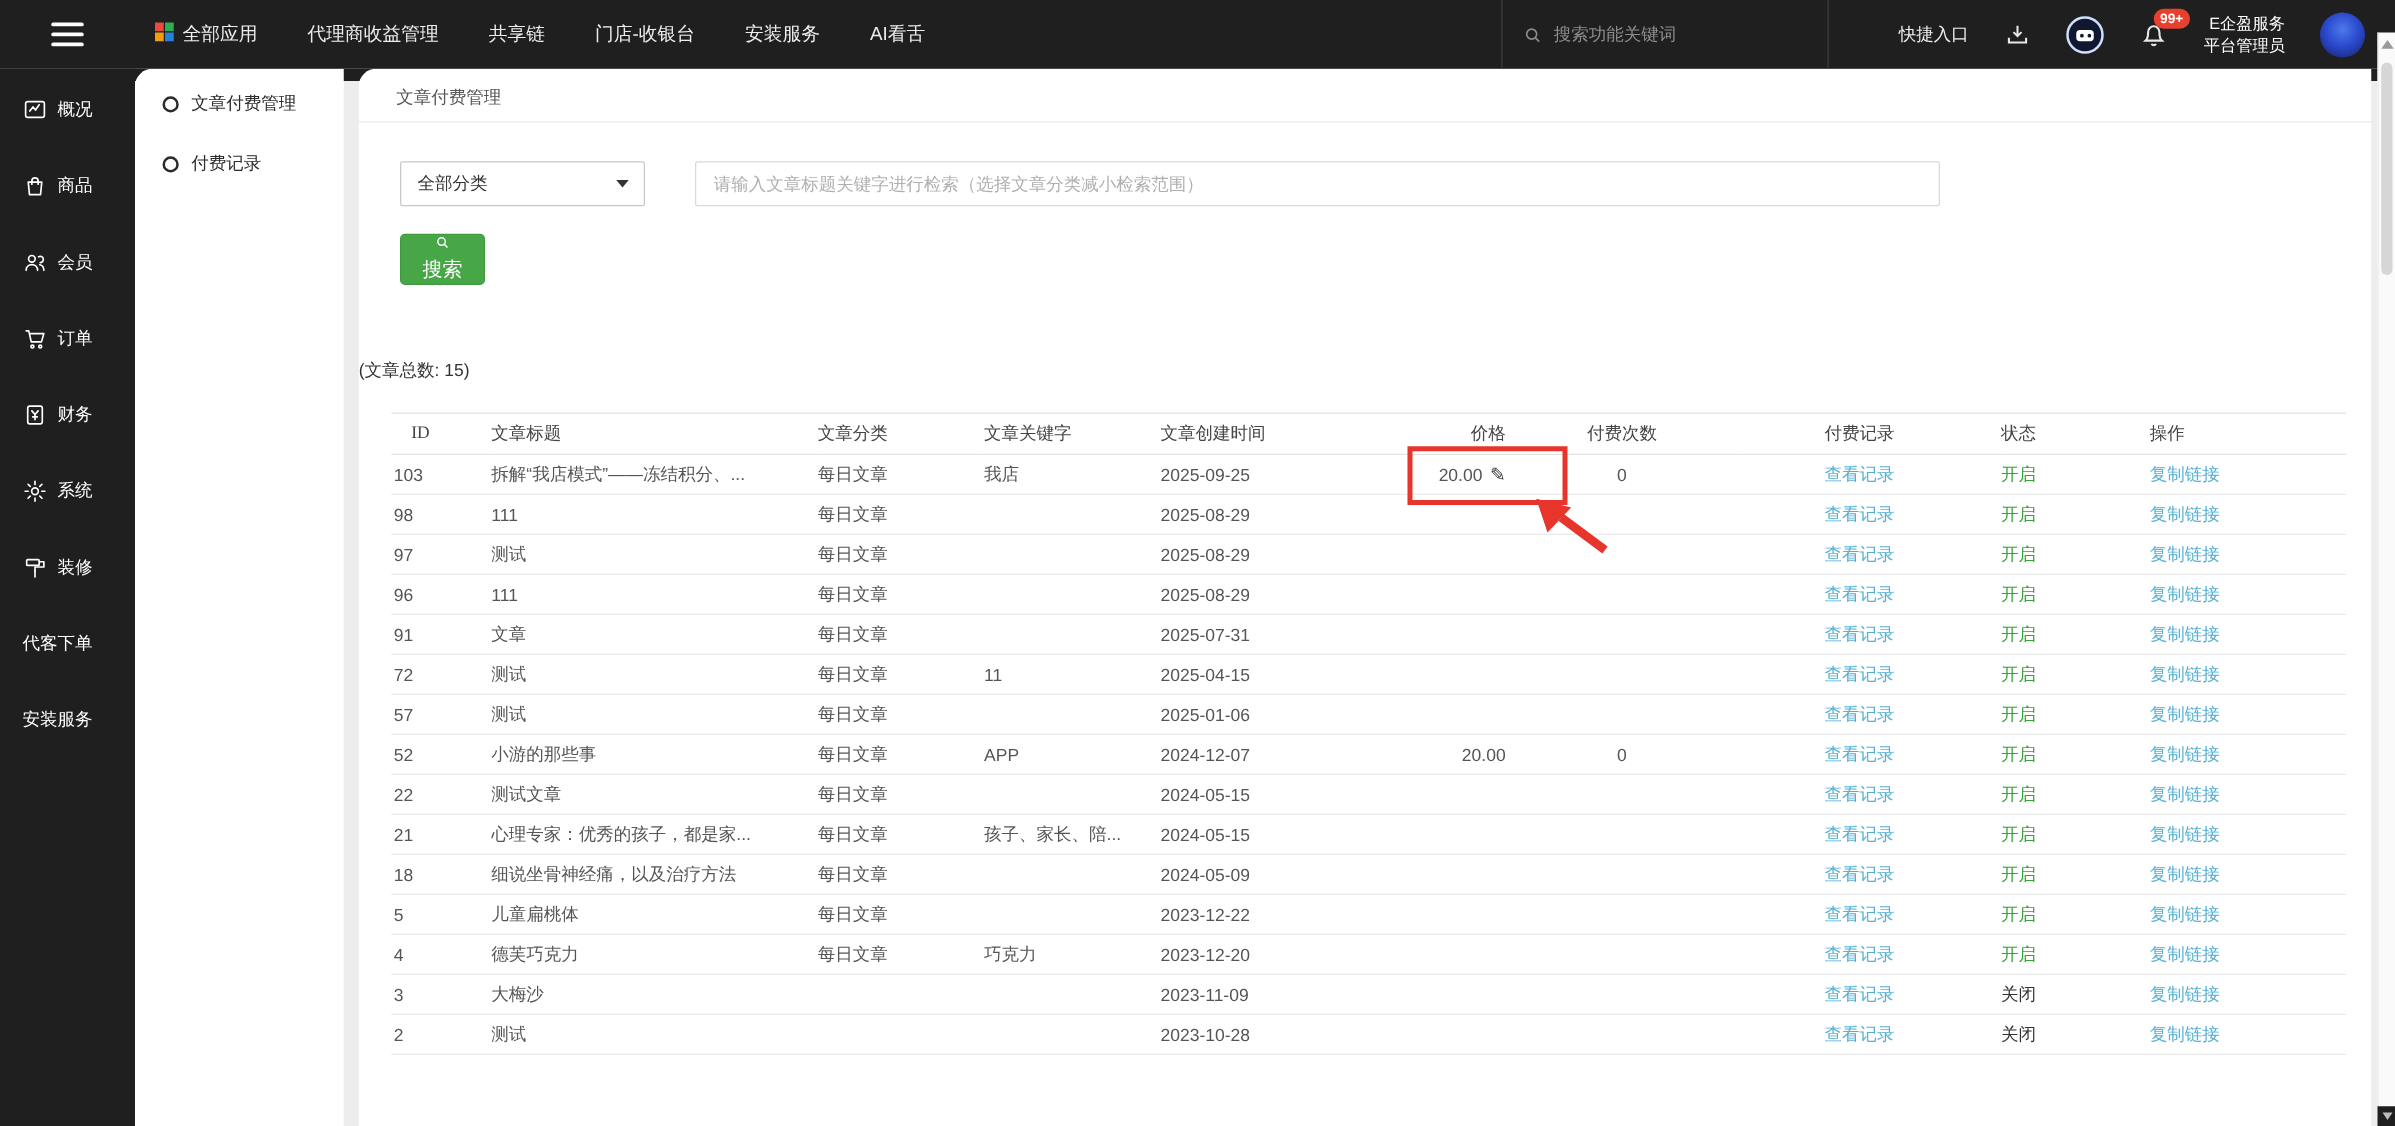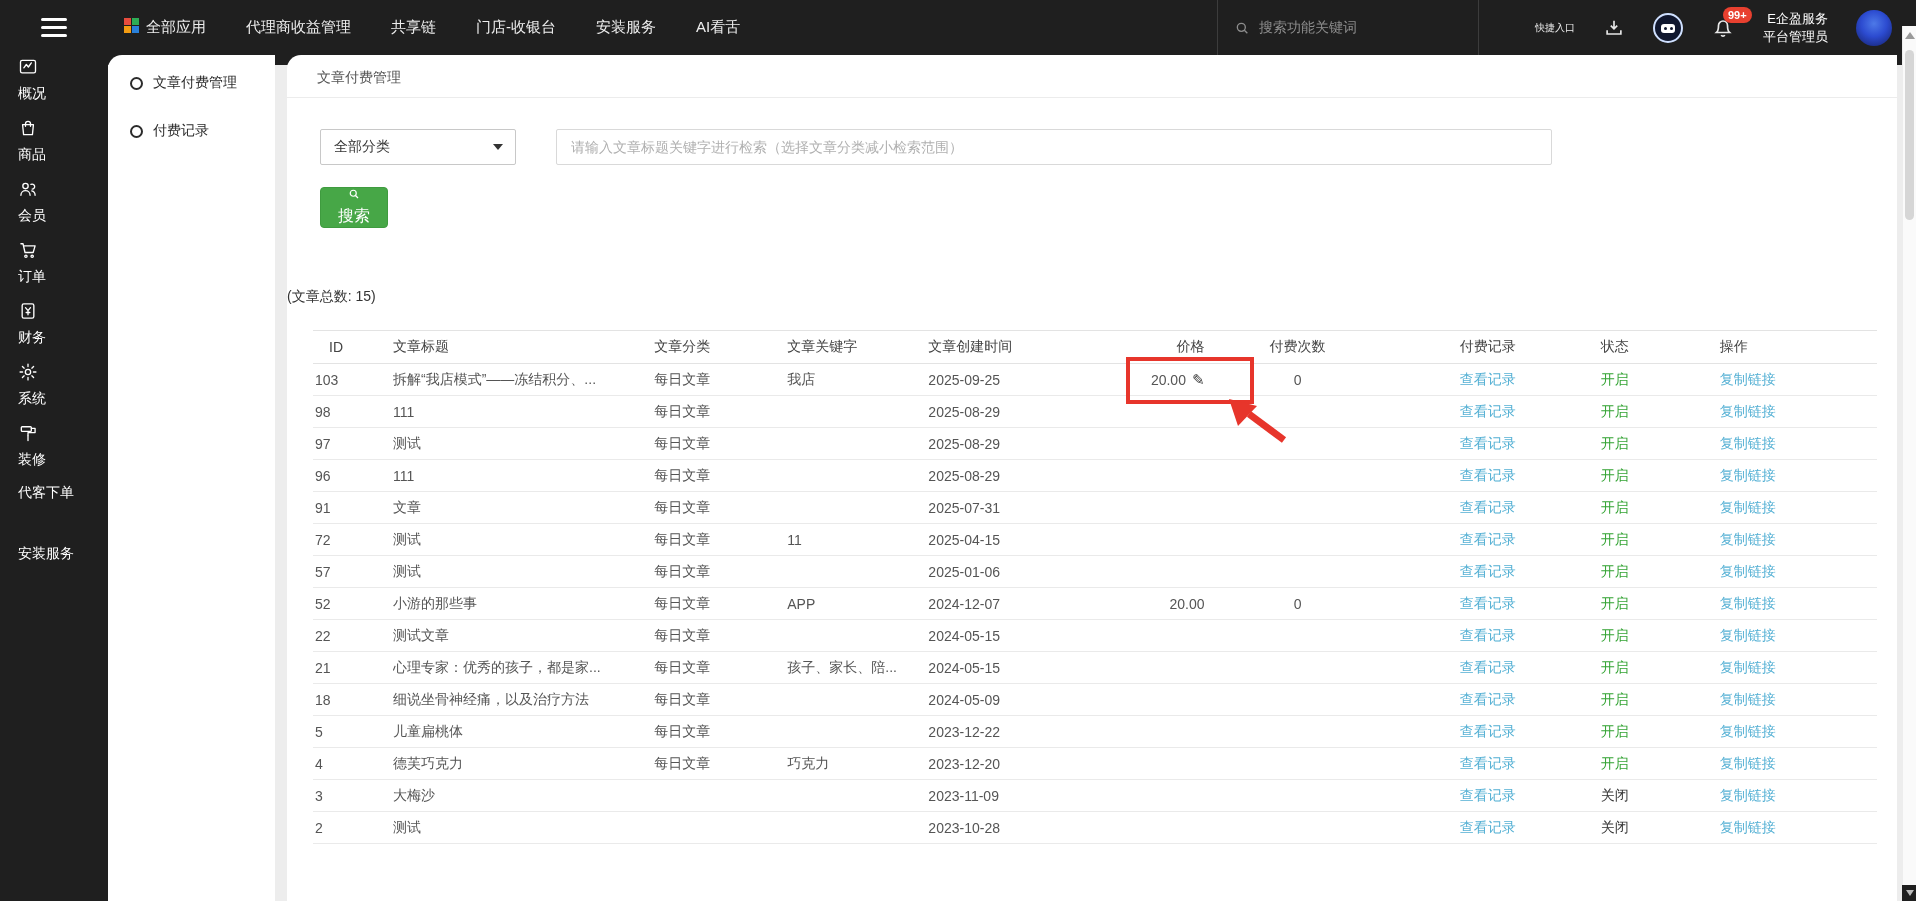--- a/index.html
+++ b/index.html
@@ -13,36 +13,36 @@
   .tb-burger .bars span { width:26px; height:3px; background:#fff; border-radius:2px; display:block; }
   .tb-nav { display:flex; align-items:center; gap:40px; margin-left:16px; }
   .tb-nav-item { display:flex; gap:7px; color:#ededed; font-size:15px; cursor:pointer; white-space:nowrap; }
   .apps-icon { width:15px; height:15px; display:grid; grid-template-columns:7px 7px; grid-template-rows:7px 7px; gap:1px; }
   .apps-icon i { display:block; }
   .apps-icon .q1{background:#e84c3d;} .apps-icon .q2{background:#2eac56;}
   .apps-icon .q3{background:#f39c12;} .apps-icon .q4{background:#2980d9;}
   .tb-search { margin-left:auto; width:262px; height:55px; display:flex; align-items:center; gap:9px; padding-left:16px;
                border-left:1px solid #3c3c3c; border-right:1px solid #3c3c3c; color:#8d8d8d; font-size:14px; cursor:text; }
   .tb-right { display:flex; align-items:center; gap:28px; padding:0 24px 0 56px; }
-  .quick { color:#ededed; font-size:10px; cursor:pointer; white-space:nowrap; }
+  .quick { color:#ededed; font-size:14px; cursor:pointer; white-space:nowrap; }
   .tb-ico { display:flex; align-items:center; cursor:pointer; }
   .robot { width:30px; height:30px; border-radius:50%; background:#10172e; border:2px solid #cfe0ff; position:relative; cursor:pointer; }
   .robot .face { position:absolute; left:6px; top:9px; width:14px; height:9px; background:#fff; border-radius:3px; }
   .robot .face::before,.robot .face::after { content:""; position:absolute; top:3px; width:3px; height:3px; background:#10172e; border-radius:50%; }
   .robot .face::before{ left:2.5px; } .robot .face::after{ right:2.5px; }
   .bell-wrap { position:relative; cursor:pointer; }
   .badge { position:absolute; top:-9px; left:12px; background:#e8402f; color:#fff; font-size:11px; font-weight:bold;
            padding:1px 5px; border-radius:9px; line-height:14px; }
   .user-block { text-align:right; color:#fff; font-size:13px; line-height:18px; white-space:nowrap; }
   .avatar { width:36px; height:36px; border-radius:50%; background:radial-gradient(circle at 50% 38%, #4d79e8 0%, #2c4bd0 45%, #141f66 100%); cursor:pointer; flex-shrink:0; }
 
   
   .body-row { display:flex; height:846px; background:linear-gradient(180deg,#1f1f1f 0,#1f1f1f 10px,#ededed 10px); }
   .sidebar { width:108px; background:#1f1f1f; flex-shrink:0; padding-top:2px; }
-  .side-item { height:61px; display:flex; gap:8px; padding-left:18px; color:#fff; font-size:14px; cursor:pointer; white-space:nowrap;flex-direction:column; }
+  .side-item { height:61px; display:flex; align-items:center; gap:8px; padding-left:18px; color:#fff; font-size:14px; cursor:pointer; white-space:nowrap; }
   .side-icon { width:20px; height:20px; display:inline-flex; }
   .side-icon:empty { display:none; }
   .submenu { width:167px; background:#fff; border-radius:14px 0 0 0; flex-shrink:0; margin-right:12px; padding-top:4px; }
   .submenu-item { height:48px; display:flex; align-items:center; gap:10px; padding-left:22px; font-size:14px; color:#2b2b2b; cursor:pointer; }
   .radio-icon { width:13px; height:13px; border:2px solid #2b2b2b; border-radius:50%; flex-shrink:0; }
 
   .content { flex:1; background:#fff; border-radius:14px 0 0 0; margin-right:19px; position:relative; }
   .page-title { padding:14px 0 10px 30px; font-size:14px; color:#555; border-bottom:1px solid #ececec; }
   .filter-row { display:flex; align-items:center; margin-top:31px; padding-left:26px; }
   .select-box { margin-left:7px; width:196px; height:36px; border:1px solid #c8c8c8; border-radius:2px; display:flex; align-items:center;
@@ -51,21 +51,21 @@
   .kw-input { margin-left:40px; width:996px; height:36px; border:1px solid #d9d9d9; border-radius:2px; padding:0 14px; font-size:14px; color:#333;
               font-family:"Liberation Sans","DejaVu Sans",sans-serif; }
   .kw-input::placeholder { color:#b0b0b0; }
   .search-btn { margin:22px 0 0 33px; height:41px; padding:0 17px; background:#47a747; border:1px solid #3f9b3f; border-radius:4px;
                 color:#fff; font-size:16px; display:inline-flex; align-items:center; gap:6px; cursor:pointer;
                 font-family:"Liberation Sans","DejaVu Sans",sans-serif;flex-direction:column; }
   .total-line { margin-top:58px; font-size:14px; color:#333; line-height:20px; }
 
   
   table { border-collapse:collapse; table-layout:fixed; width:1564px; margin:24px 0 0 26px; }
-  th { height:33px; font-size:14px; color:#444; font-weight:400; text-align:left; border-top:1px solid #e3e3e3; border-bottom:1px solid #e3e3e3; white-space:nowrap; }
+  th { height:33px; font-size:14px; color:#444; font-weight:400; text-align:left; border-top:1px solid #e3e3e3; border-bottom:1px solid #e3e3e3; white-space:nowrap;font-family:Liberation Serif, serif; }
   td { height:32px; font-size:14px; color:#555; border-bottom:1px solid #eaeaea; white-space:nowrap; overflow:hidden; }
   col.w-id{width:80px;} col.w-title{width:261px;} col.w-cat{width:133px;} col.w-key{width:141px;} col.w-time{width:160px;}
   col.w-price{width:130px;} col.w-count{width:170px;} col.w-rec{width:212px;} col.w-st{width:119px;} col.w-act{width:157px;}
   th.c-id { padding-left:16px; }
   td.c-id { padding-left:2px; }
   .c-price { text-align:right; padding-right:14px; }
   .c-count { text-align:center; padding-right:12px; }
   .c-record { padding-left:71px; }
   .c-action { text-align:left; }
   a.tbl-link { color:#54b0d4; text-decoration:none; cursor:pointer; }

